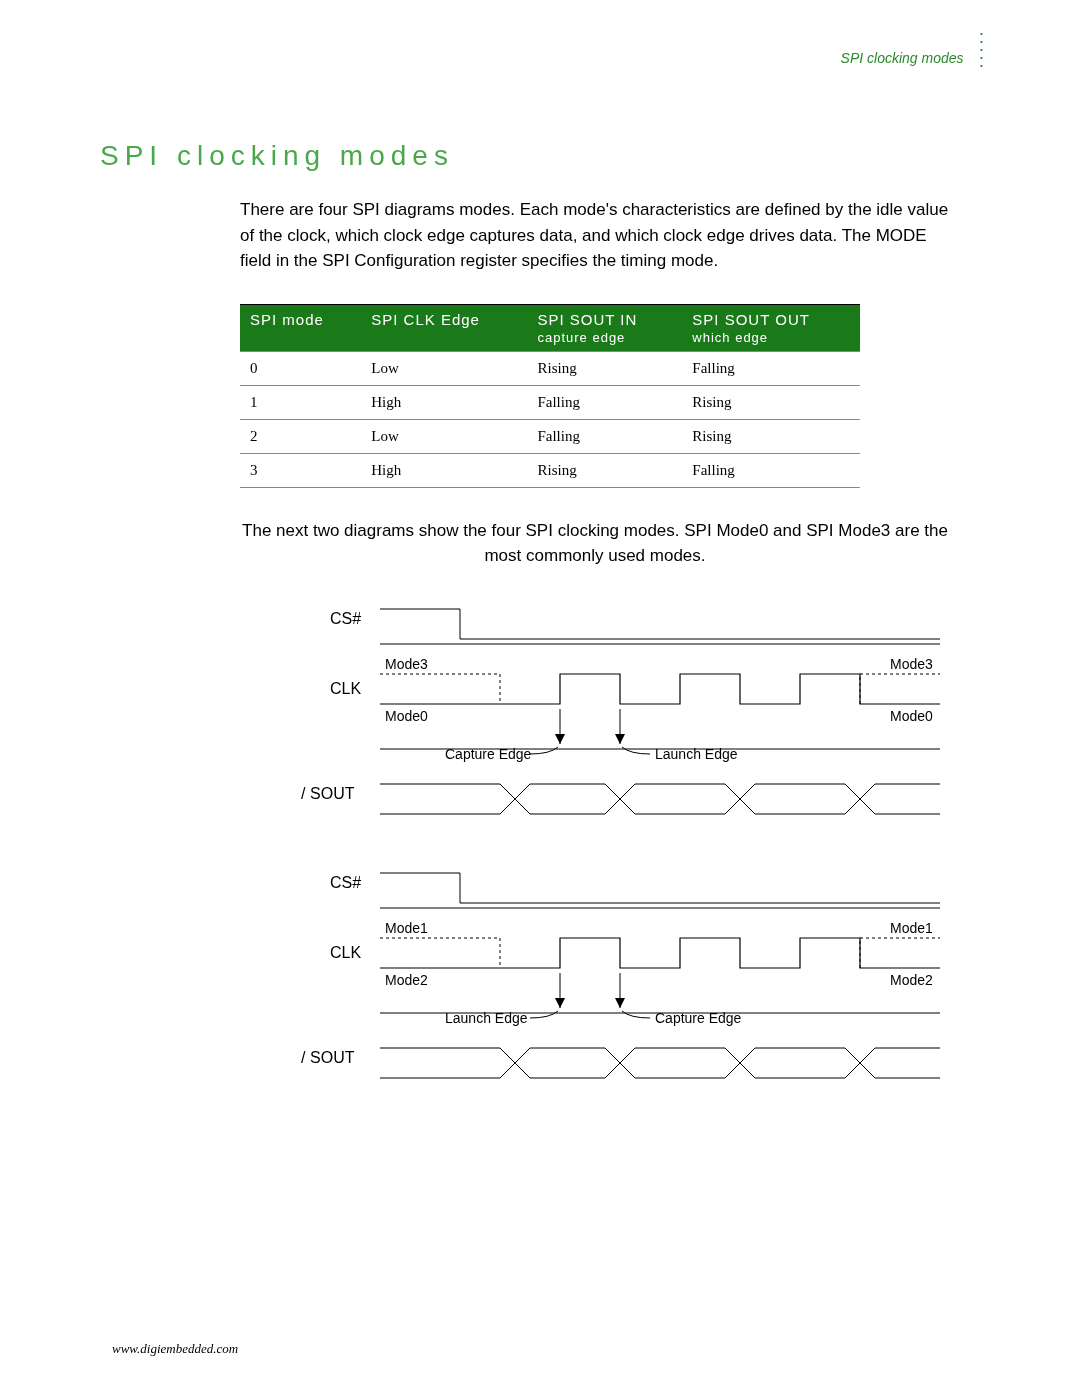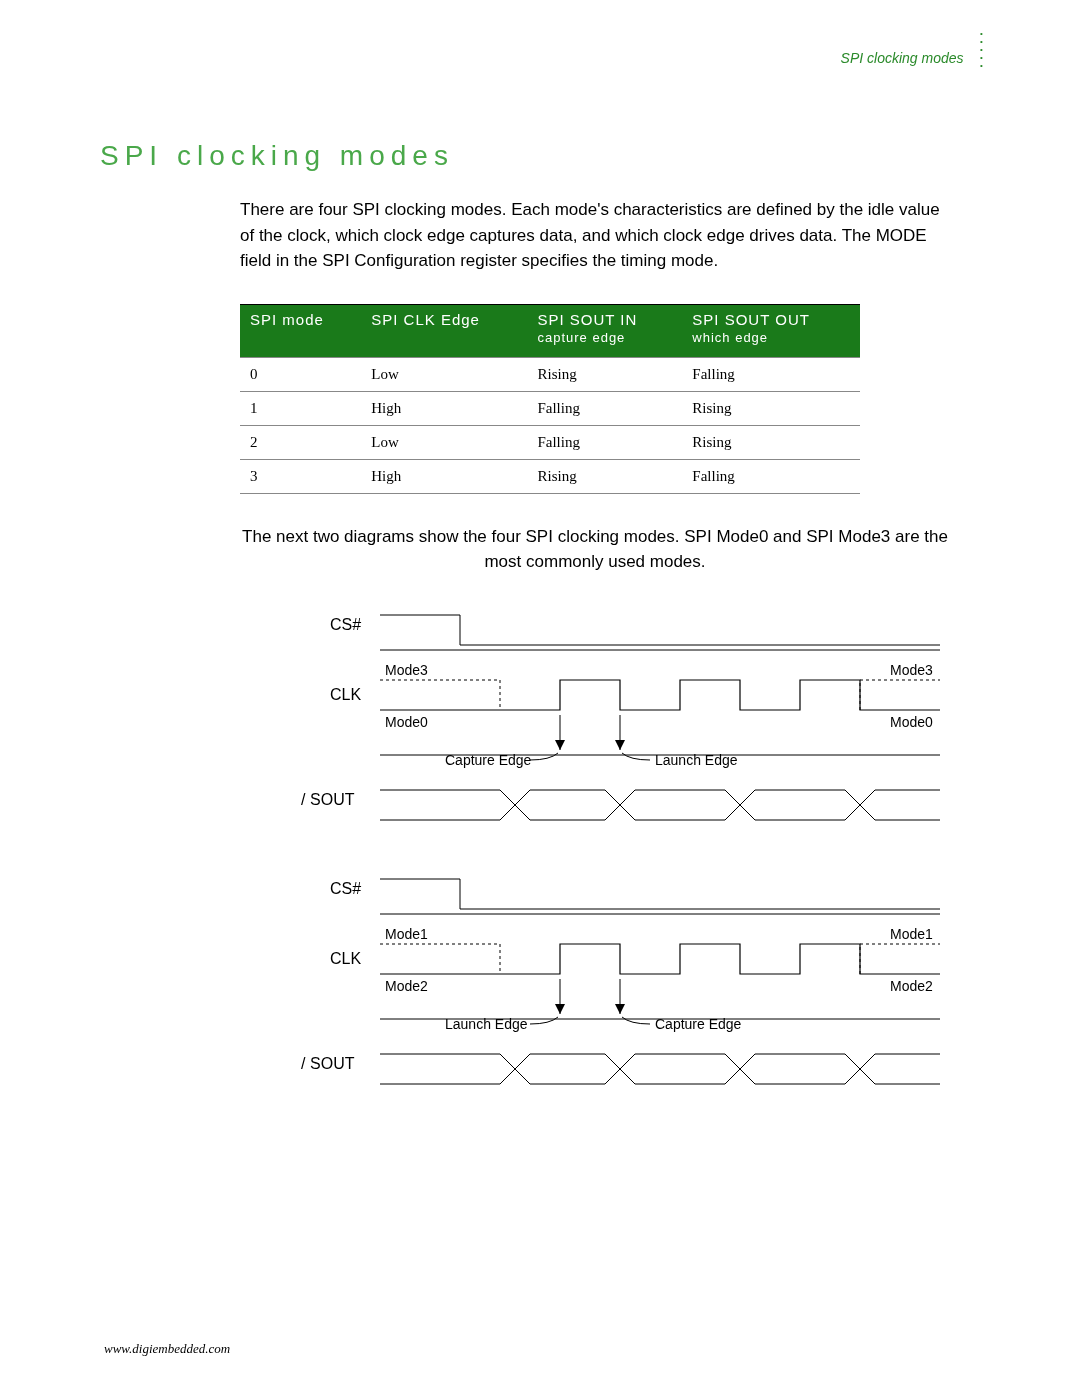--- a/index.html
+++ b/index.html
@@ -60,21 +60,21 @@
     border-collapse: collapse;
     width: 620px;
     font-size: 15px;
   }
   .spi-table thead tr {
     background: #1a7a1a;
     color: #fff;
   }
   .spi-table th {
     text-align: left;
-    padding: 6px 10px 12px 10px;
+    padding: 6px 10px 6px 10px;
     font-weight: 400;
     letter-spacing: 1px;
     border-top: 1px solid #000;
     vertical-align: top;
   }
   .spi-table td {
     padding: 8px 10px;
     border-bottom: 1px solid #888;
     font-family: "Times New Roman", serif;
     font-size: 15px;
@@ -92,41 +92,41 @@
     text-align: center;
   }
   .diagram {
     margin-left: 200px;
     margin-right: 60px;
     margin-top: 30px;
   }
   .footer {
     position: absolute;
     bottom: 40px;
-    left: 104px;
+    left: 112px;
     font-style: italic;
     font-family: "Times New Roman", serif;
     font-size: 13px;
     color: #000;
   }
   .th-small { font-size: 13px; letter-spacing: 1px; }
   svg text { font-family: Arial, Helvetica, sans-serif; }
 </style>
 </head>
 <body>
 
 <div class="page">
   <div class="corner">
     <span class="corner-label">SPI clocking modes</span>
     <div class="corner-dots" style="display:inline-block; vertical-align:top;">•<br>•<br>•<br>•<br>•</div>
   </div>
 
   <div class="heading"><span>SPI clocking modes</span></div>
 
-  <div class="body-text">There are four SPI clocking modes. Each mode's characteristics are defined by the idle value of the clock, which clock edge captures data, and which clock edge drives data. The MODE field in the SPI Configuration register specifies the timing mode.</div>
+  <div class="body-text">There are four SPI diagrams modes. Each mode's characteristics are defined by the idle value of the clock, which clock edge captures data, and which clock edge drives data. The MODE field in the SPI Configuration register specifies the timing mode.</div>
 
   <table class="spi-table">
     <thead>
       <tr>
         <th>SPI mode</th>
         <th>SPI CLK Edge</th>
         <th>
           <span>SPI SOUT IN</span><br>
           <span class="th-small">capture edge</span>
         </th>

